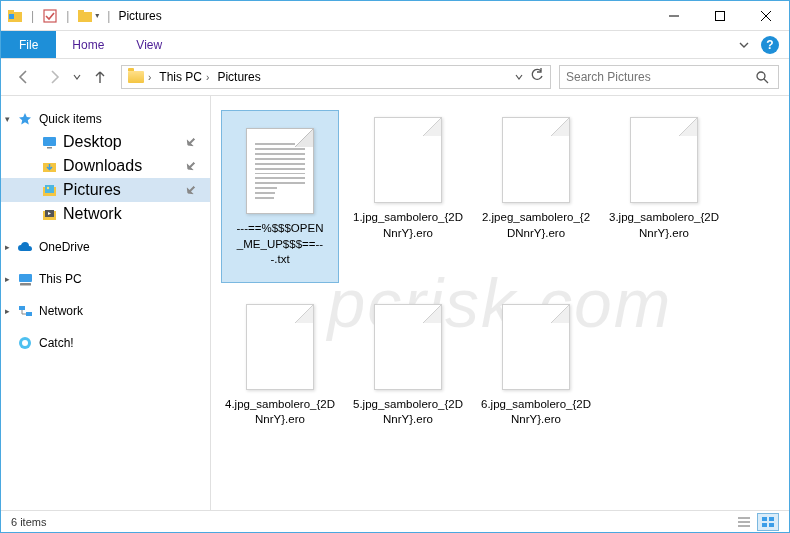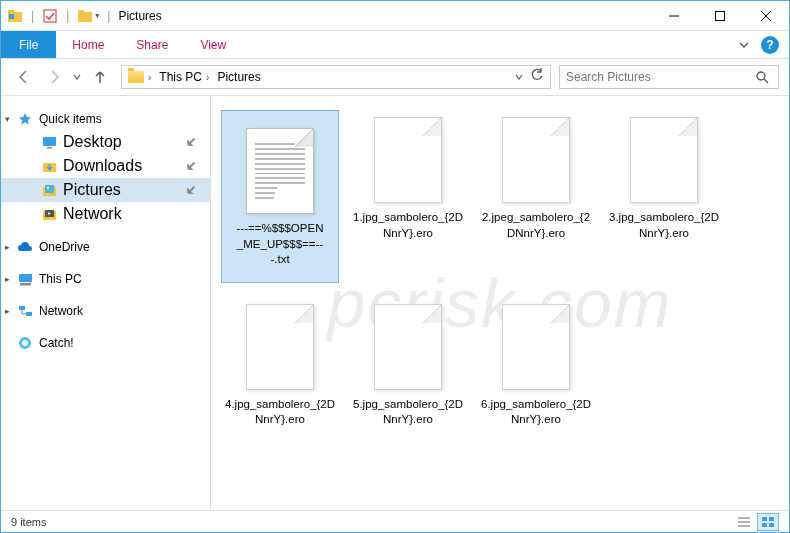--- a/index.html
+++ b/index.html
@@ -11,21 +11,21 @@
 .titlebar-icon { width: 16px; height: 16px; display: inline-flex; align-items: center; justify-content: center; }
 .titlebar-sep { color: #999; margin: 0 4px; font-size: 12px; }
 .titlebar-title { font-size: 12px; color: #000; }
 .titlebar-right { margin-left: auto; display: flex; }
 .win-btn { width: 46px; height: 30px; display: flex; align-items: center; justify-content: center; cursor: default; }
 .win-btn svg { width: 10px; height: 10px; }
 
 
 .ribbon { height: 28px; display: flex; align-items: stretch; border-bottom: 1px solid #e0e0e0; }
 .ribbon-file { background: #1e8fd8; color: #fff; padding: 0 18px; display: flex; align-items: center; font-size: 12px; }
-.ribbon-tab { padding: 0 16px; display: flex; align-items: center; font-size: 12px; color: #be185d; cursor: default; }
+.ribbon-tab { padding: 0 16px; display: flex; align-items: center; font-size: 12px; color: #4c1d95; cursor: default; }
 .ribbon-right { margin-left: auto; display: flex; align-items: center; gap: 8px; padding-right: 10px; }
 .expand-icon { width: 18px; height: 18px; display: flex; align-items: center; justify-content: center; }
 .help-icon { width: 18px; height: 18px; border-radius: 50%; background: #1e8fd8; color: #fff; display: flex; align-items: center; justify-content: center; font-size: 12px; font-weight: bold; }
 
 
 .navbar { height: 36px; display: flex; align-items: center; padding: 0 10px; gap: 4px; }
 .nav-btn { width: 26px; height: 26px; display: flex; align-items: center; justify-content: center; color: #555; cursor: default; }
 .nav-btn.disabled { color: #bbb; }
 .breadcrumb-box { flex: 1; height: 24px; border: 1px solid #ccc; display: flex; align-items: center; padding: 0 2px; background: #fff; margin: 0 4px; }
 .breadcrumb-box .bc-item { font-size: 12px; padding: 0 4px; display: flex; align-items: center; gap: 4px; cursor: default; }
@@ -122,21 +122,20 @@
           <line x1="0" y1="0" x2="10" y2="10" stroke="#000" stroke-width="1"></line>
           <line x1="10" y1="0" x2="0" y2="10" stroke="#000" stroke-width="1"></line>
         </svg>
       </div>
   </div>
 </div>
 
 <div class="ribbon">
   <div class="ribbon-file">File</div>
   <div class="ribbon-tab">Home</div>
-  <div class="ribbon-tab">Share</div>
   <div class="ribbon-tab">View</div>
   <div class="ribbon-right">
     <span class="expand-icon">
         <svg width="12" height="12" viewBox="0 0 12 12">
           <path d="M2 4 L6 8 L10 4" stroke="#555" stroke-width="1.4" fill="none"></path>
         </svg>
       </span>
     <span class="help-icon">?</span>
   </div>
 </div>
@@ -350,21 +349,21 @@
       <div class="file-item">
         <div class="file-thumb">
           <div class="blank-file"></div>
         </div>
         <div class="file-label">6.jpg_sambolero_{2DNnrY}.ero</div>
       </div>
     </div>
 </div>
 
 <div class="statusbar">
-  <span>9 items</span>
+  <span>6 items</span>
   <div class="statusbar-right">
     <div class="view-btn">
         <svg width="14" height="12" viewBox="0 0 14 12">
           <line x1="1" y1="2" x2="13" y2="2" stroke="#666"></line>
           <line x1="1" y1="6" x2="13" y2="6" stroke="#666"></line>
           <line x1="1" y1="10" x2="13" y2="10" stroke="#666"></line>
         </svg>
       </div>
     <div class="view-btn active">
         <svg width="14" height="12" viewBox="0 0 14 12">

